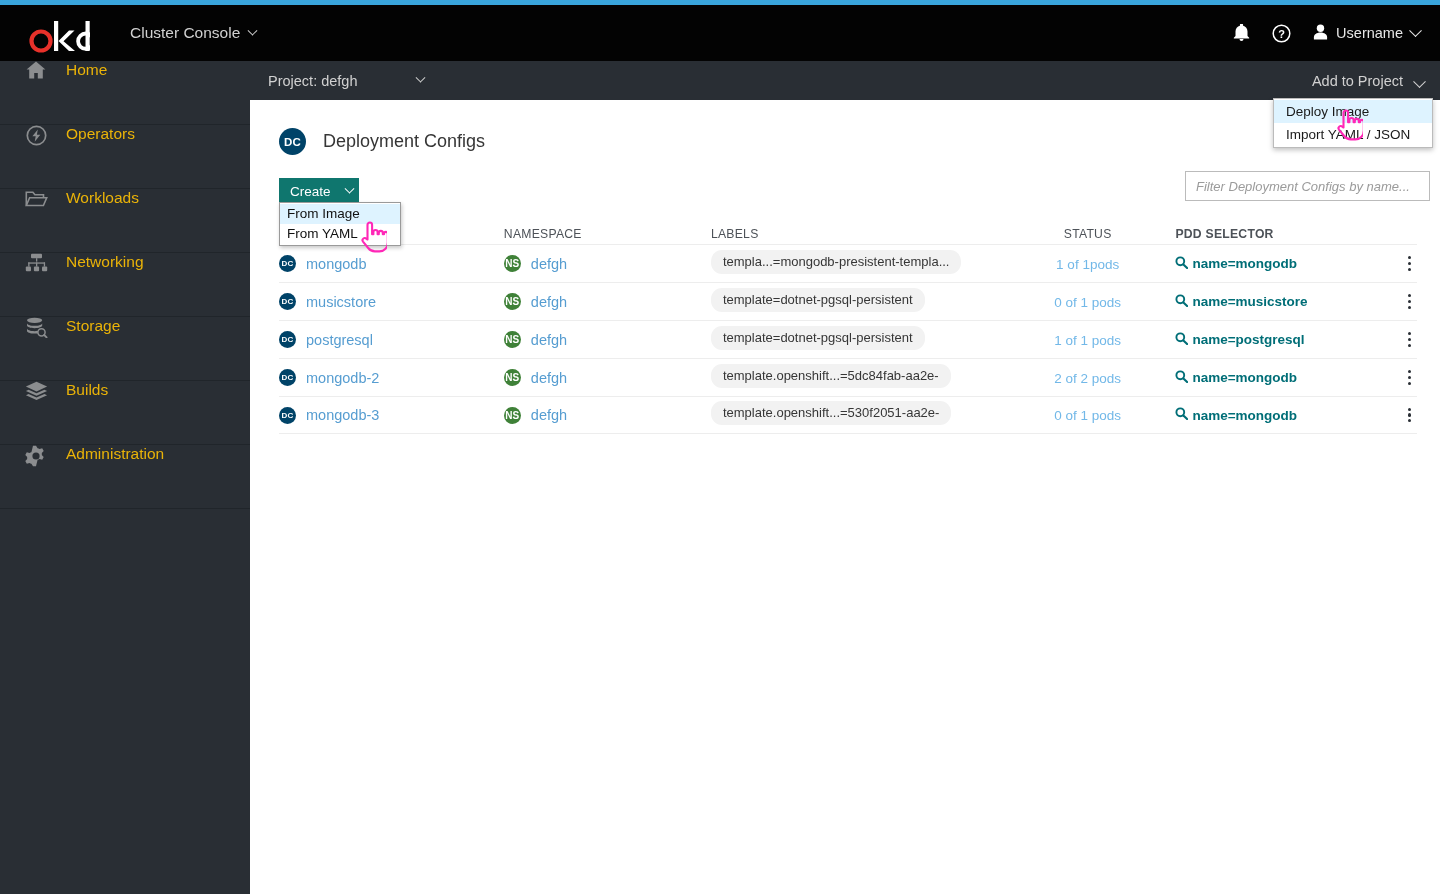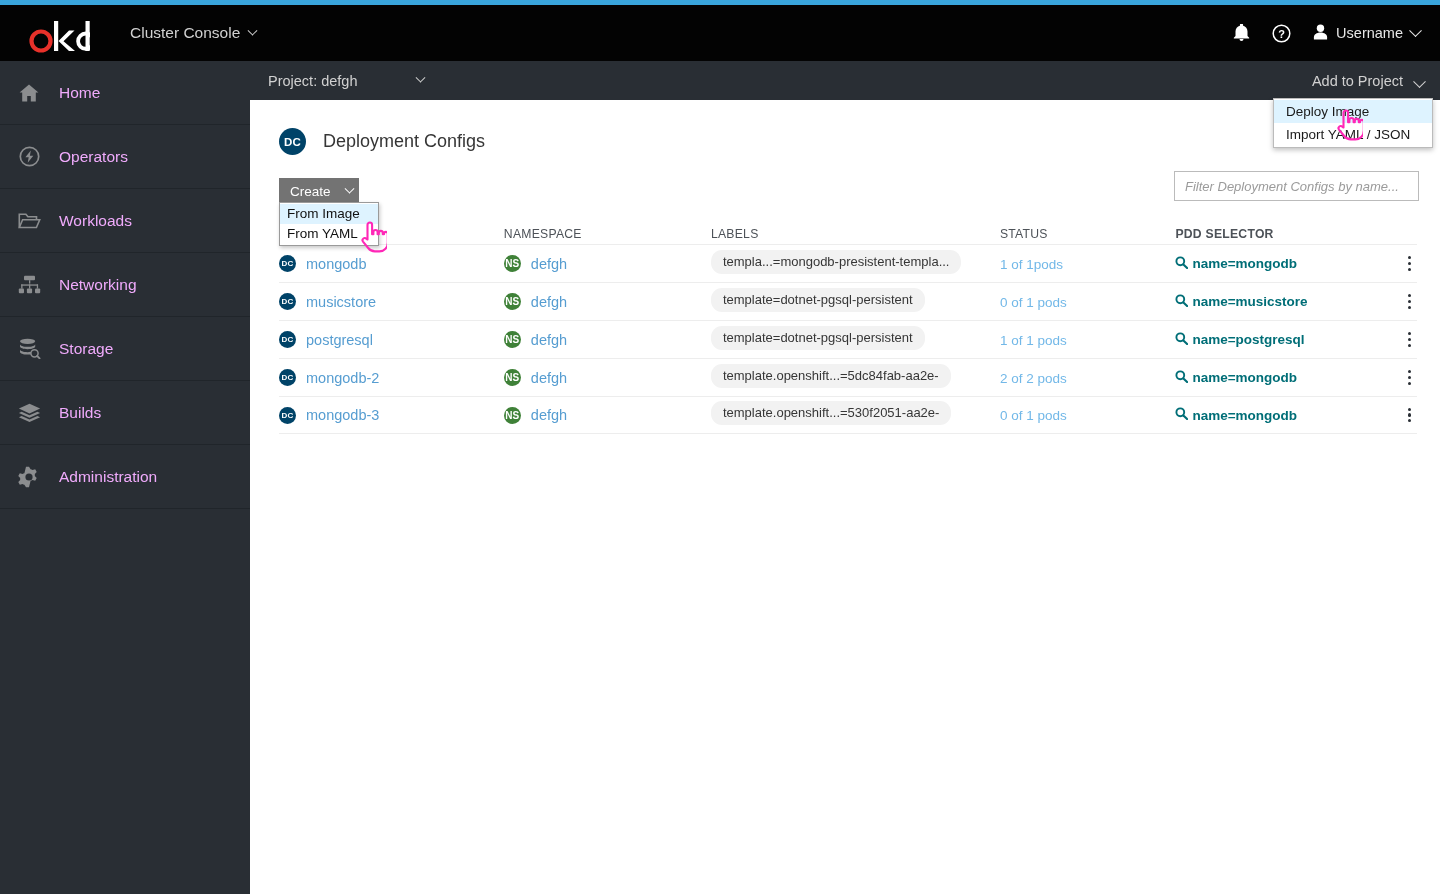--- a/index.html
+++ b/index.html
@@ -36,22 +36,22 @@
     border-right: 1.6px solid currentColor; border-bottom: 1.6px solid currentColor;
     transform: rotate(45deg) translate(-2px,-2px); }
   .chev-sm { width: 7px; height: 7px; border-width: 1.4px; }
 
   
   .sidebar {
     position: absolute; top: 61px; left: 0; width: 250px; height: 833px;
     background: #292e34;
   }
   .nav-item {
-    height: 64px; display: flex; align-items: center; gap: 17px;
-    padding-left: 16px; color: #f0abfc; font-size: 15.5px; cursor: pointer;
+    height: 64px; display: flex; gap: 17px;
+    padding-left: 23px; color: #eab308; font-size: 15.5px; cursor: pointer;
     border-bottom: 1px solid #20252a;
   }
   .nav-item .nav-ico { width: 26px; display: flex; justify-content: center; color: #8b8d8f; }
 
   
   .project-bar {
     position: absolute; top: 61px; left: 250px; width: 1190px; height: 39px;
     background: #292e34; display: flex; align-items: center;
   }
   .project-select {
@@ -82,46 +82,46 @@
     border-radius: 50%; color: #fff; font-weight: bold;
     display: flex; align-items: center; justify-content: center;
   }
   .badge-dc-lg { width: 27px; height: 27px; background: #004368; font-size: 11.5px; letter-spacing: .3px; }
   .page-title { font-size: 18px; color: #363636; font-weight: normal; }
 
   
   .toolbar { position: relative; margin-top: 23px; padding: 0 23px 0 29px; height: 26px; }
   .create-btn {
     position: absolute; left: 29px; top: 0; width: 80px; height: 26px;
-    background: #737373; color: #fff; font-size: 13.5px;
+    background: #0f766e; color: #fff; font-size: 13.5px;
     display: flex; align-items: center; gap: 15px; padding-left: 11px; cursor: pointer;
   }
   .create-menu {
-    position: absolute; left: 29px; top: 24px; width: 100px; background: #fff;
+    position: absolute; left: 29px; top: 24px; width: 122px; background: #fff;
     border: 1px solid #9a9a9a; box-shadow: 1px 2px 4px rgba(0,0,0,.22); z-index: 30; padding: 1px 0;
   }
   .create-item { height: 20px; line-height: 20px; padding-left: 7px; font-size: 13.5px; color: #111; cursor: pointer; }
   .create-item.active { background: #def3ff; }
   .filter-input {
-    position: absolute; right: 21px; top: -7px; width: 245px; height: 30px;
+    position: absolute; right: 10px; top: -7px; width: 245px; height: 30px;
     border: 1px solid #bbb; padding: 0 10px; font-size: 13px; color: #333;
     font-family: "Liberation Sans", sans-serif; background: #fff;
   }
   .filter-input::placeholder { color: #9b9b9b; font-style: italic; }
 
   
   .table { margin-top: 19px; padding: 0 23px 0 29px; }
   .trow { display: flex; align-items: center; }
   .thead { height: 21px; color: #4d5258; font-size: 12.2px; letter-spacing: .25px; }
   .tbody-row { height: 38px; border-top: 1px solid #ededed; }
   .tbody-row.last { border-bottom: 1px solid #ededed; }
   .c-name   { width: 228px; display: flex; align-items: center; gap: 10px; }
   .c-ns     { width: 210px; display: flex; align-items: center; gap: 10px; }
   .c-labels { width: 293px; }
-  .c-status { width: 178px; }
+  .c-status { width: 178px; text-align: center; }
   .c-sel    { width: 215px; display: flex; align-items: center; gap: 4px; font-weight: bold; }
   .c-kebab  { width: 30px; display: flex; justify-content: flex-end; }
   .badge-dc-sm { width: 17px; height: 17px; background: #004368; font-size: 8px; letter-spacing: .2px; }
   .badge-ns-sm { width: 17px; height: 17px; background: #3f8138; font-size: 10px; letter-spacing: .2px; }
   .link { color: #569dd1; font-size: 14.5px; cursor: pointer; }
   .chip {
     display: inline-block; background: #f2f2f2; border-radius: 11px;
     padding: 4px 12px 5px; font-size: 13px; color: #363636; max-width: 258px;
     white-space: nowrap; overflow: hidden; cursor: pointer;
   }

